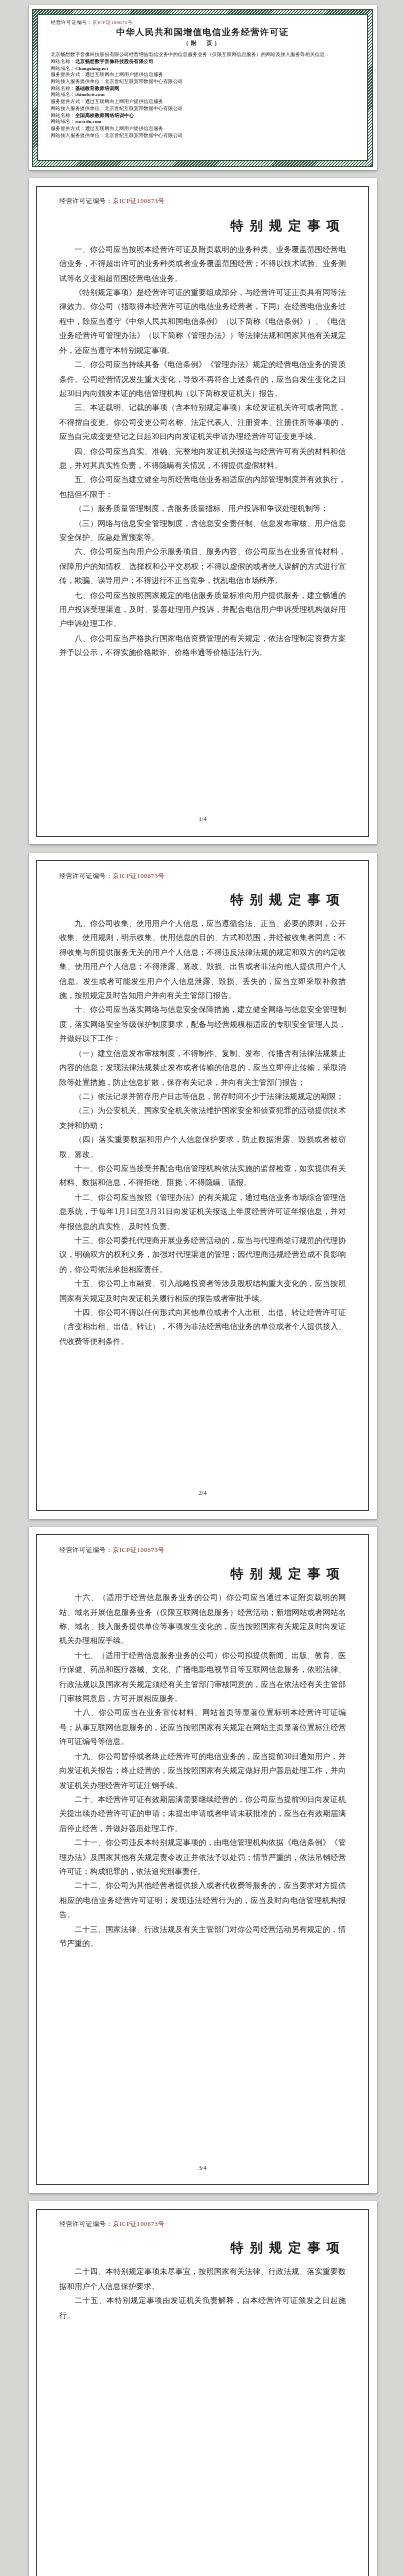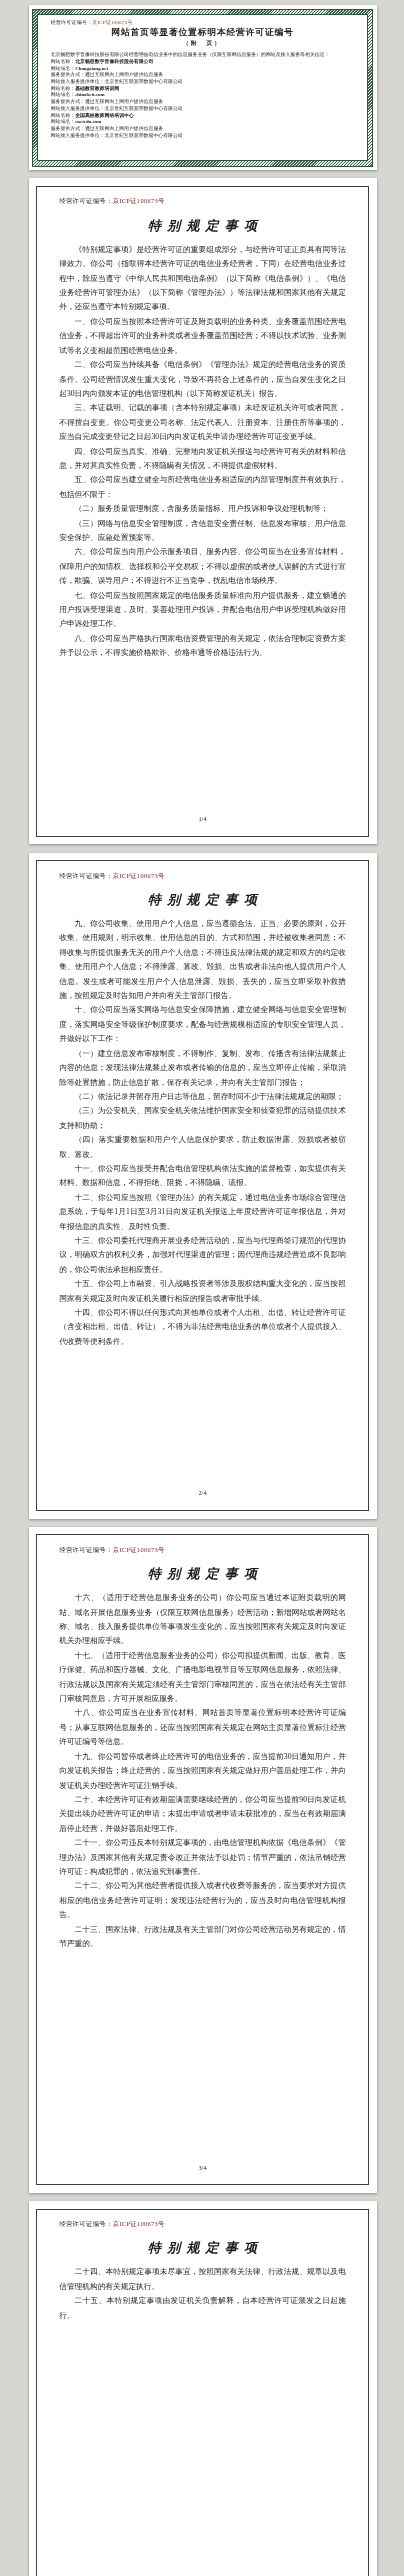--- a/index.html
+++ b/index.html
@@ -54,27 +54,26 @@
     position: absolute; inset: 7.7px;
     border: 1px solid #3d3d3d;
     pointer-events: none;
   }
   .prov-content {
     position: absolute; inset: 7.7px;
     padding: 11.3px 23px 26px;
   }
   .prov-licno { font-size: 6.4px; letter-spacing: 0.3px; }
   .prov-title {
-    text-align: center;
+    text-align: right;
     font-size: 13px;
     font-weight: bold;
     letter-spacing: 6.2px;
     text-indent: 6.2px;
     margin: 10.3px 0 8.2px;
-    font-style: italic;
   }
   .paras p {
     margin: 0;
     font-size: 7.7px;
     line-height: 14.4px;
     text-align: justify;
     text-indent: 2em;
   }
   .page-no {
     position: absolute;
@@ -86,21 +85,21 @@
 </style>
 </head>
 <body>
 
 <section class="sheet cert">
   <div class="cert-band"></div>
   <div class="cert-content">
     <div class="cert-licno">
       <span>经营许可证编号：</span><span class="licno-num">京ICP证100673号</span>
     </div>
-    <div class="cert-title">网站首页等显著位置标明本经营许可证编号</div>
+    <div class="cert-title">中华人民共和国增值电信业务经营许可证</div>
     <div class="cert-sub">（附　页）</div>
     <div class="cert-body">
       <div class="cert-intro">北京畅想数字音像科技股份有限公司经营增值电信业务中的信息服务业务（仅限互联网信息服务）的网站及接入服务等相关信息：</div>
       <div>
 
       <div class="cert-site">
           <div class="cert-line"><span class="lbl">网站名称：</span><span class="strong">北京畅想数字音像科技股份有限公司</span></div>
           <div class="cert-line"><span class="lbl">网站域名：</span><span class="strong">Changxiang.net</span></div>
           <div class="cert-line"><span class="lbl">服务提供方式：</span><span>通过互联网向上网用户提供信息服务</span></div>
           <div class="cert-line"><span class="lbl">网站接入服务提供单位：</span><span>北京世纪互联宽带数据中心有限公司</span></div>
@@ -124,22 +123,22 @@
 
 <section class="sheet prov">
   <div class="prov-frame"></div>
   <div class="prov-content">
     <div class="prov-licno">
       <span>经营许可证编号：</span><span class="licno-num">京ICP证100673号</span>
     </div>
     <div class="prov-title">特别规定事项</div>
     <div class="paras">
 
-    <p>《特别规定事项》是经营许可证的重要组成部分，与经营许可证正页具有同等法律效力。你公司（指取得本经营许可证的电信业务经营者，下同）在经营电信业务过程中，除应当遵守《中华人民共和国电信条例》（以下简称《电信条例》）、《电信业务经营许可管理办法》（以下简称《管理办法》）等法律法规和国家其他有关规定外，还应当遵守本特别规定事项。</p>
-        <p>一、你公司应当按照本经营许可证及附页载明的业务种类、业务覆盖范围经营电信业务，不得超出许可的业务种类或者业务覆盖范围经营；不得以技术试验、业务测试等名义变相超范围经营电信业务。</p>
+    <p>一、你公司应当按照本经营许可证及附页载明的业务种类、业务覆盖范围经营电信业务，不得超出许可的业务种类或者业务覆盖范围经营；不得以技术试验、业务测试等名义变相超范围经营电信业务。</p>
+        <p>《特别规定事项》是经营许可证的重要组成部分，与经营许可证正页具有同等法律效力。你公司（指取得本经营许可证的电信业务经营者，下同）在经营电信业务过程中，除应当遵守《中华人民共和国电信条例》（以下简称《电信条例》）、《电信业务经营许可管理办法》（以下简称《管理办法》）等法律法规和国家其他有关规定外，还应当遵守本特别规定事项。</p>
         <p>二、你公司应当持续具备《电信条例》《管理办法》规定的经营电信业务的资质条件。公司经营情况发生重大变化，导致不再符合上述条件的，应当自发生变化之日起30日内向颁发本证的电信管理机构（以下简称发证机关）报告。</p>
         <p>三、本证载明、记载的事项（含本特别规定事项）未经发证机关许可或者同意，不得擅自变更。你公司变更公司名称、法定代表人、注册资本、注册住所等事项的，应当自完成变更登记之日起30日内向发证机关申请办理经营许可证变更手续。</p>
         <p>四、你公司应当真实、准确、完整地向发证机关报送与经营许可有关的材料和信息，并对其真实性负责，不得隐瞒有关情况，不得提供虚假材料。</p>
         <p>五、你公司应当建立健全与所经营电信业务相适应的内部管理制度并有效执行，包括但不限于：</p>
         <p>（二）服务质量管理制度，含服务质量指标、用户投诉和争议处理机制等；</p>
         <p>（三）网络与信息安全管理制度，含信息安全责任制、信息发布审核、用户信息安全保护、应急处置预案等。</p>
         <p>六、你公司应当向用户公示服务项目、服务内容、你公司应当在业务宣传材料，保障用户的知情权、选择权和公平交易权；不得以虚假的或者使人误解的方式进行宣传，欺骗、误导用户；不得进行不正当竞争，扰乱电信市场秩序。</p>
         <p>七、你公司应当按照国家规定的电信服务质量标准向用户提供服务，建立畅通的用户投诉受理渠道，及时、妥善处理用户投诉，并配合电信用户申诉受理机构做好用户申诉处理工作。</p>
         <p>八、你公司应当严格执行国家电信资费管理的有关规定，依法合理制定资费方案并予以公示，不得实施价格欺诈、价格串通等价格违法行为。</p>
       </div>
@@ -196,19 +195,19 @@
 
 <section class="sheet prov">
   <div class="prov-frame"></div>
   <div class="prov-content">
     <div class="prov-licno">
       <span>经营许可证编号：</span><span class="licno-num">京ICP证100673号</span>
     </div>
     <div class="prov-title">特别规定事项</div>
     <div class="paras">
 
-    <p>二十四、本特别规定事项未尽事宜，按照国家有关法律、行政法规、规章以及电信管理机构的有关规定执行。</p>
+    <p>二十四、本特别规定事项未尽事宜，按照国家有关法律、行政法规、落实重要数据和用户个人信息保护要求。</p>
         <p>二十五、本特别规定事项由发证机关负责解释，自本经营许可证颁发之日起施行。</p>
       </div>
 
   </div>
 </section>
 
 
 </body></html>

